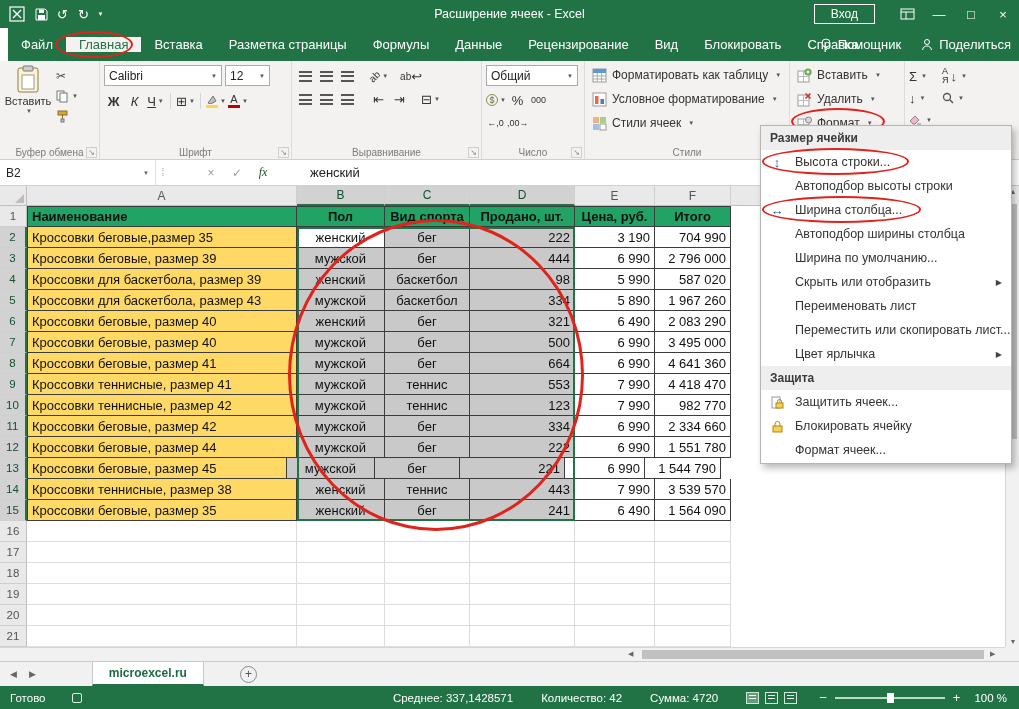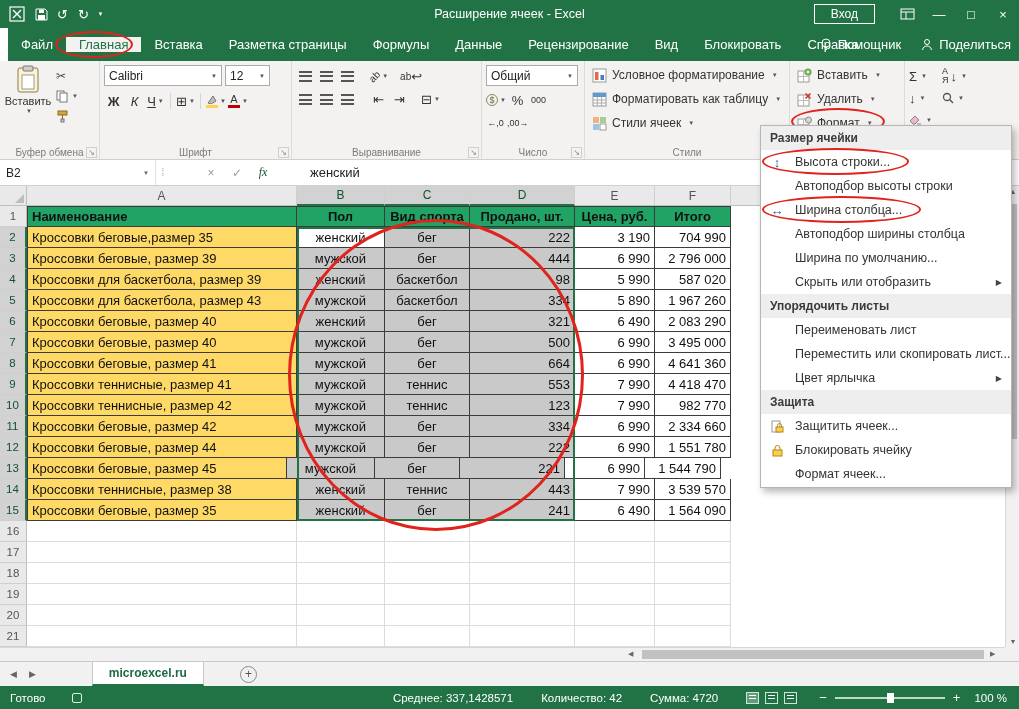--- a/index.html
+++ b/index.html
@@ -335,33 +335,33 @@
       <span class="fbtn dec">,00→</span>
     </div>
     <span class="glabel">Число</span>
     <span class="launcher">↘</span>
   </div>
 
   <div class="rgroup" style="width:205px">
     <div class="stybtn">
       <svg width="15" height="15" viewBox="0 0 15 15">
           <rect x="1" y="1" width="13" height="13" fill="#fff" stroke="#999"></rect>
-          <rect x="3" y="4" width="3.5" height="8" fill="#e26b4e"></rect>
-          <rect x="8.5" y="7" width="3.5" height="5" fill="#4e79c7"></rect>
-        </svg>
-      <span>Условное форматирование</span>
+          <rect x="1" y="1" width="13" height="4" fill="#5b9bd5"></rect>
+          <path d="M1 8h13M1 11h13M5.3 5v9M9.6 5v9" stroke="#aaa"></path>
+        </svg>
+      <span>Форматировать как таблицу</span>
         <span class="dd6">▼</span>
     </div>
     <div class="stybtn">
       <svg width="15" height="15" viewBox="0 0 15 15">
           <rect x="1" y="1" width="13" height="13" fill="#fff" stroke="#999"></rect>
-          <rect x="1" y="1" width="13" height="4" fill="#5b9bd5"></rect>
-          <path d="M1 8h13M1 11h13M5.3 5v9M9.6 5v9" stroke="#aaa"></path>
-        </svg>
-      <span>Форматировать как таблицу</span>
+          <rect x="3" y="4" width="3.5" height="8" fill="#e26b4e"></rect>
+          <rect x="8.5" y="7" width="3.5" height="5" fill="#4e79c7"></rect>
+        </svg>
+      <span>Условное форматирование</span>
         <span class="dd6">▼</span>
     </div>
     <div class="stybtn">
       <svg width="15" height="15" viewBox="0 0 15 15">
           <rect x="1" y="1" width="6" height="6" fill="#f2b183"></rect>
           <rect x="8" y="1" width="6" height="6" fill="#a9cc8f"></rect>
           <rect x="1" y="8" width="6" height="6" fill="#9dc3e6"></rect>
           <rect x="8" y="8" width="6" height="6" fill="#fff" stroke="#999"></rect>
         </svg>
       <span>Стили ячеек</span>
@@ -726,21 +726,20 @@
     </div>
     <div class="m-item">
       <span class="m-icon"></span>
       <span class="m-label">Ширина по умолчанию...</span>
     </div>
     <div class="m-item">
       <span class="m-icon"></span>
       <span class="m-label">Скрыть или отобразить</span>
       <span class="sub">▶</span>
     </div>
-    <div class="m-header">Упорядочить листы</div>
     <div class="m-item">
       <span class="m-icon"></span>
       <span class="m-label">Переименовать лист</span>
     </div>
     <div class="m-item">
       <span class="m-icon"></span>
       <span class="m-label">Переместить или скопировать лист...</span>
     </div>
     <div class="m-item">
       <span class="m-icon"></span>

